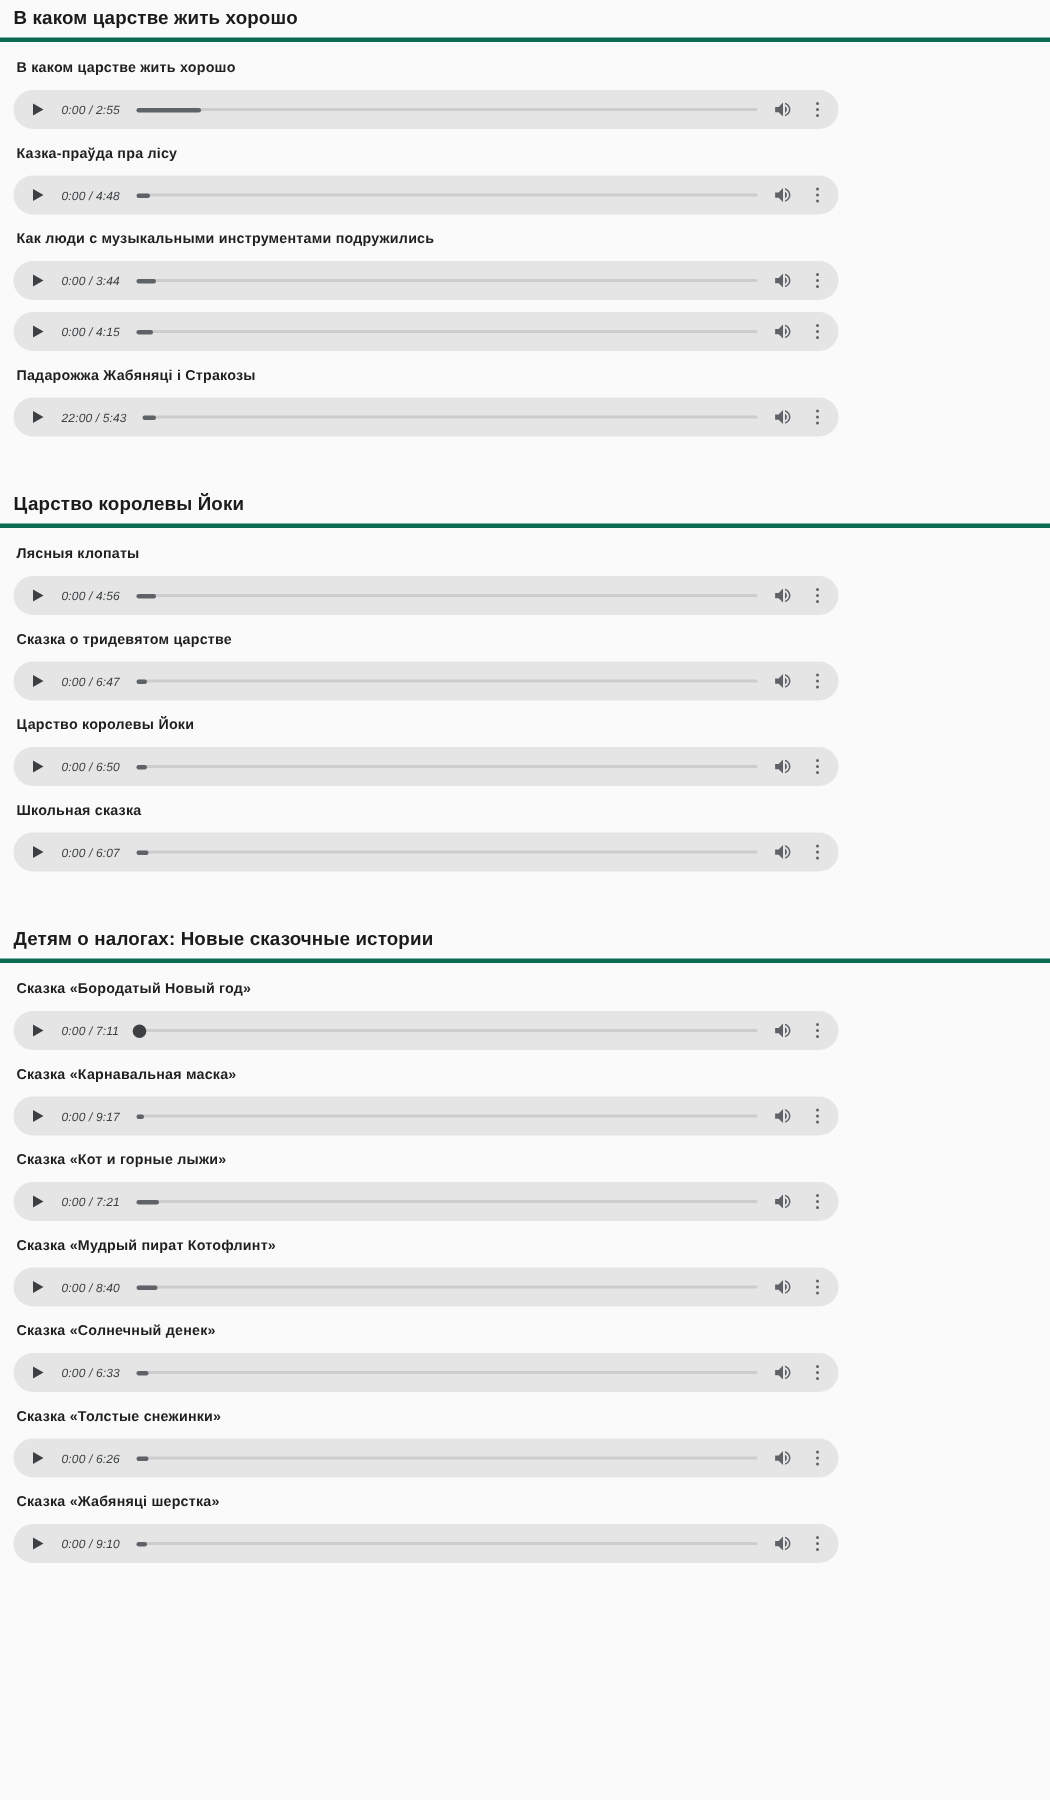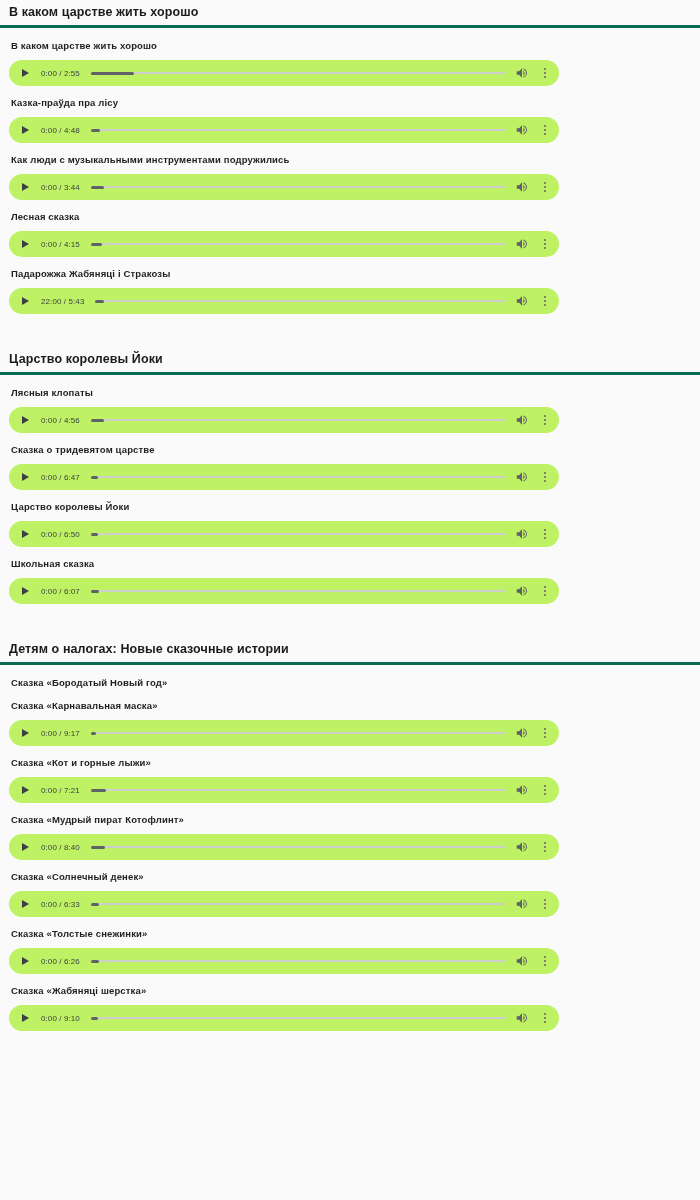--- a/index.html
+++ b/index.html
@@ -59,25 +59,26 @@
     white-space: nowrap;
     overflow: hidden;
   }
 
   .player-wrap {
     padding: 8px 9px 0 9px;
   }
   .player {
     height: 26px;
     border-radius: 13px;
-    background: #bef264;
+    background: #e5e5e5;
     display: flex;
     align-items: center;
     padding: 0 9px 0 11px;
     box-sizing: border-box;
+    font-style: italic;
   }
 
   .play-btn {
     width: 12px;
     height: 12px;
     flex: 0 0 12px;
     position: relative;
     cursor: pointer;
   }
   .play-btn::before {
@@ -236,21 +237,20 @@
               </svg></div>
             <div class="menu-btn">
               <i></i>
               <i></i>
               <i></i>
             </div>
           </div>
         </div>
       </div>
       <div class="track">
-        <div class="track-title">Лесная сказка</div>
         <div class="player-wrap">
           <div class="player">
             <div class="play-btn"></div>
             <div class="time">0:00 / 4:15</div>
             <div class="scrub">
               <div class="scrub-track"></div>
               <div class="scrub-loaded" style="width: 2.7%;"></div>
             </div>
             <div class="vol-btn"><svg viewBox="0 0 24 24" width="14" height="14" aria-hidden="true">
                 <path fill="#5f6368" d="M3 9v6h4l5 5V4L7 9H3z"></path>
@@ -389,20 +389,41 @@
       </div>
     </div>
     <div class="gap-section"></div>
     <div class="section">
       <div class="section-header">
         <div class="section-title">Детям о налогах: Новые сказочные истории</div>
         <div class="section-rule"></div>
       </div>
       <div class="track">
         <div class="track-title">Сказка «Бородатый Новый год»</div>
+        <div class="player-wrap">
+          <div class="player">
+            <div class="play-btn"></div>
+            <div class="time">0:00 / 7:11</div>
+            <div class="scrub">
+              <div class="scrub-track"></div>
+              <div class="scrub-loaded" style="width: 0.6%;"></div>
+              <div class="scrub-knob visible" style="left: 0.6%;"></div>
+            </div>
+            <div class="vol-btn"><svg viewBox="0 0 24 24" width="14" height="14" aria-hidden="true">
+                <path fill="#5f6368" d="M3 9v6h4l5 5V4L7 9H3z"></path>
+                <path fill="#5f6368" d="M16.5 12c0-1.6-.9-3-2.2-3.7v7.4c1.3-.7 2.2-2.1 2.2-3.7z"></path>
+                <path fill="#5f6368" d="M14.3 4.4v1.7c2.6.8 4.5 3.2 4.5 5.9s-1.9 5.1-4.5 5.9v1.7c3.5-.8 6.2-4 6.2-7.6s-2.7-6.8-6.2-7.6z"></path>
+              </svg></div>
+            <div class="menu-btn">
+              <i></i>
+              <i></i>
+              <i></i>
+            </div>
+          </div>
+        </div>
       </div>
       <div class="track">
         <div class="track-title">Сказка «Карнавальная маска»</div>
         <div class="player-wrap">
           <div class="player">
             <div class="play-btn"></div>
             <div class="time">0:00 / 9:17</div>
             <div class="scrub">
               <div class="scrub-track"></div>
               <div class="scrub-loaded" style="width: 1.3%;"></div>

